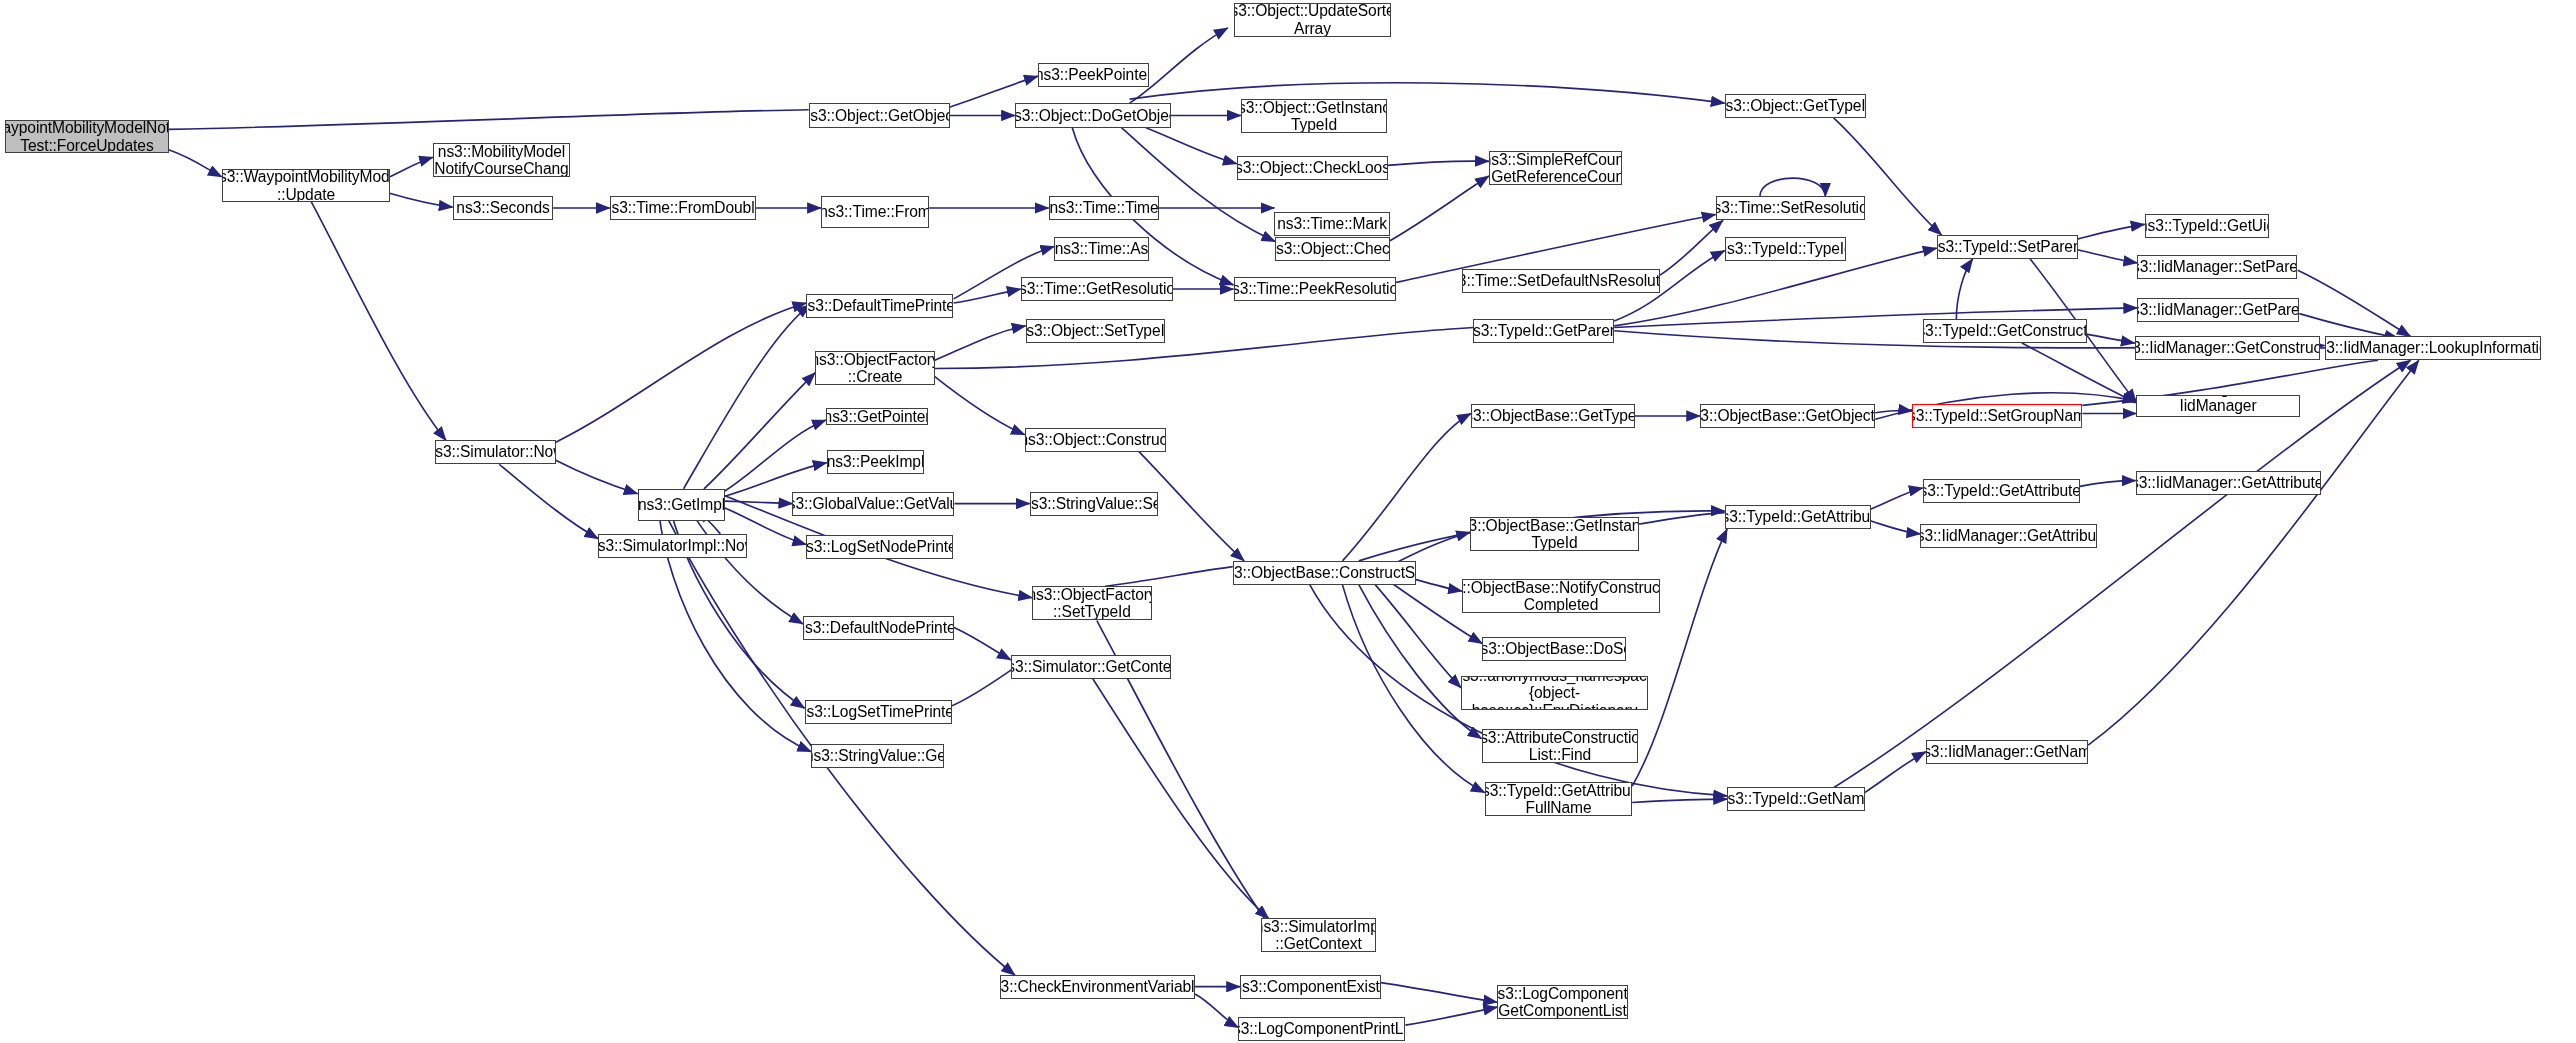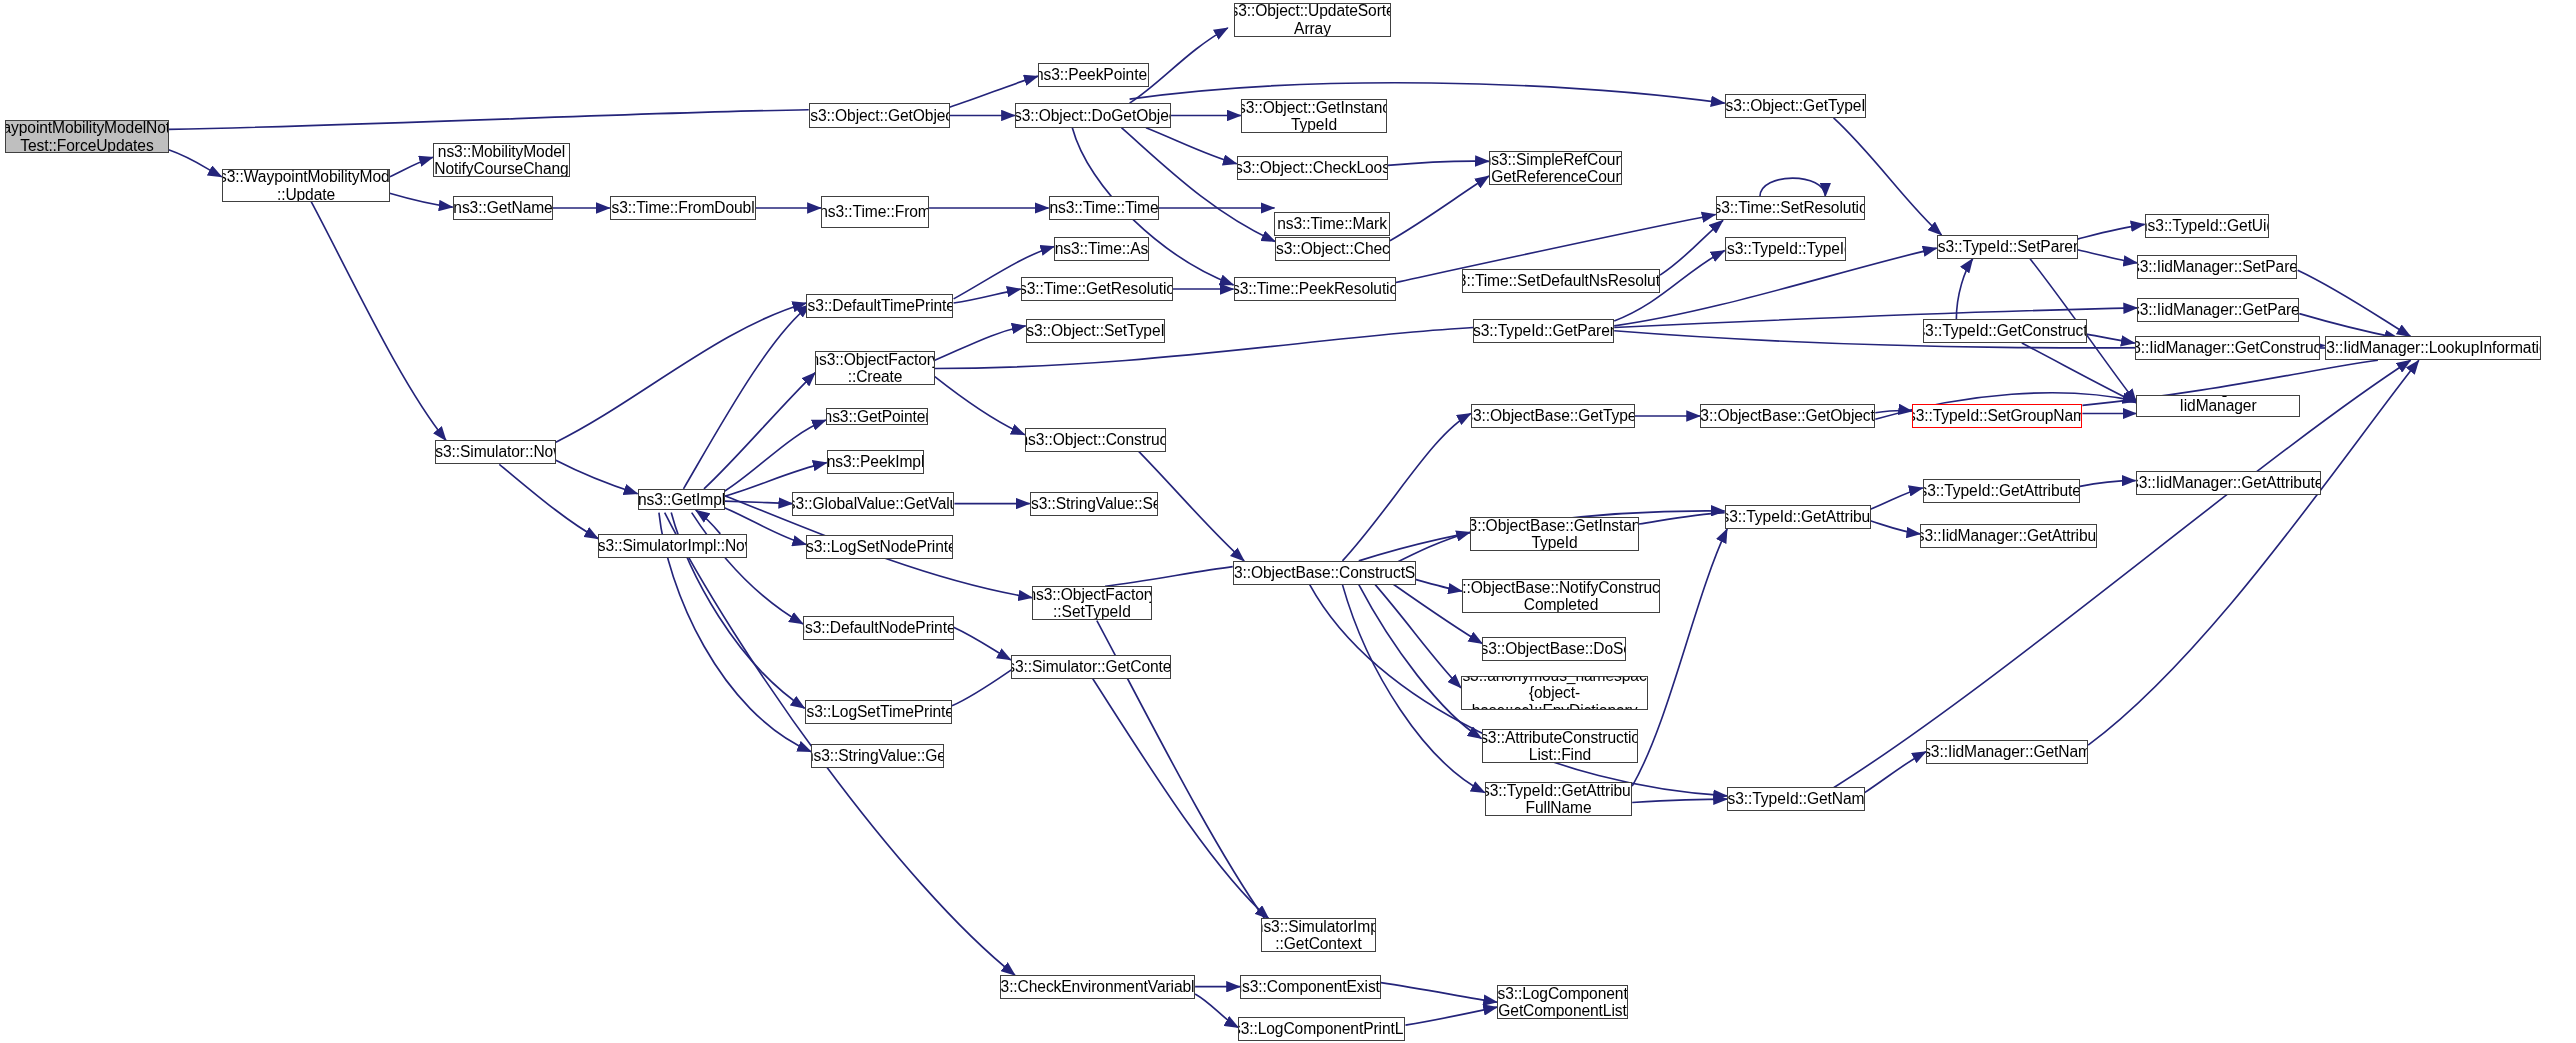--- a/index.html
+++ b/index.html
@@ -150,21 +150,21 @@
         <path d="M 2002,640 C 2040,634 2070,628 2107,626" fill="none" stroke="#24247a" stroke-width="2"></path>
       </g>
   </svg>
   <div id="node-layer">
       <div class="node root" style="left: 4.9px; top: 120px; width: 164px; height: 33px;">WaypointMobilityModelNotify
 Test::ForceUpdates</div>
       <div class="node" style="left: 222px; top: 169px; width: 168px; height: 33px;">ns3::WaypointMobilityModel
 ::Update</div>
       <div class="node" style="left: 433px; top: 143px; width: 137px; height: 34px;">ns3::MobilityModel
 ::NotifyCourseChange</div>
-      <div class="node" style="left: 453px; top: 196px; width: 100px; height: 24px;">ns3::GetName</div>
+      <div class="node" style="left: 453px; top: 196px; width: 100px; height: 24px;">ns3::Seconds</div>
       <div class="node" style="left: 610px; top: 196px; width: 146px; height: 24px;">ns3::Time::FromDouble</div>
       <div class="node" style="left: 821px; top: 196px; width: 108px; height: 32px;">ns3::Time::From</div>
       <div class="node" style="left: 1049px; top: 196px; width: 110px; height: 24px;">ns3::Time::Time</div>
       <div class="node" style="left: 1274px; top: 212px; width: 116px; height: 24px;">ns3::Time::Mark</div>
       <div class="node" style="left: 809px; top: 103px; width: 141px; height: 24.6px;">ns3::Object::GetObject</div>
       <div class="node" style="left: 1015px; top: 103px; width: 156px; height: 24.6px;">ns3::Object::DoGetObject</div>
       <div class="node" style="left: 1038px; top: 63px; width: 111px; height: 24px;">ns3::PeekPointer</div>
       <div class="node" style="left: 1234px; top: 2.5px; width: 157px; height: 34px;">ns3::Object::UpdateSorted
 Array</div>
       <div class="node" style="left: 1241px; top: 99px; width: 146px; height: 34px;">ns3::Object::GetInstance
@@ -195,21 +195,21 @@
       <div class="node" style="left: 1026px; top: 319px; width: 139px; height: 24px;">ns3::Object::SetTypeId</div>
       <div class="node" style="left: 815px; top: 351px; width: 120px; height: 34px;">ns3::ObjectFactory
 ::Create</div>
       <div class="node" style="left: 826px; top: 408px; width: 102px; height: 17px;">ns3::GetPointer</div>
       <div class="node" style="left: 827px; top: 450px; width: 97px; height: 24px;">ns3::PeekImpl</div>
       <div class="node" style="left: 792px; top: 492px; width: 162px; height: 24px;">ns3::GlobalValue::GetValue</div>
       <div class="node" style="left: 1030px; top: 492px; width: 128px; height: 24px;">ns3::StringValue::Set</div>
       <div class="node" style="left: 1025px; top: 428px; width: 141px; height: 24px;">ns3::Object::Construct</div>
       <div class="node" style="left: 806px; top: 535px; width: 147px; height: 24px;">ns3::LogSetNodePrinter</div>
       <div class="node" style="left: 435px; top: 440px; width: 121px; height: 24px;">ns3::Simulator::Now</div>
-      <div class="node" style="left: 638px; top: 489px; width: 87px; height: 21px;">ns3::GetImpl</div>
+      <div class="node" style="left: 638px; top: 489px; width: 87px; height: 32px;">ns3::GetImpl</div>
       <div class="node" style="left: 598px; top: 534px; width: 149px; height: 24px;">ns3::SimulatorImpl::Now</div>
       <div class="node" style="left: 803px; top: 616px; width: 151px; height: 24px;">ns3::DefaultNodePrinter</div>
       <div class="node" style="left: 1032px; top: 586px; width: 120px; height: 34px;">ns3::ObjectFactory
 ::SetTypeId</div>
       <div class="node" style="left: 1011px; top: 655px; width: 160px; height: 24px;">ns3::Simulator::GetContext</div>
       <div class="node" style="left: 805px; top: 700px; width: 147px; height: 24px;">ns3::LogSetTimePrinter</div>
       <div class="node" style="left: 811px; top: 744px; width: 133px; height: 24px;">ns3::StringValue::Get</div>
       <div class="node" style="left: 1233px; top: 561px; width: 183px; height: 24px;">ns3::ObjectBase::ConstructSelf</div>
       <div class="node" style="left: 1471px; top: 404px; width: 164px; height: 24px;">ns3::ObjectBase::GetTypeId</div>
       <div class="node" style="left: 1700px; top: 404px; width: 175px; height: 24px;">ns3::ObjectBase::GetObjectIid</div>

